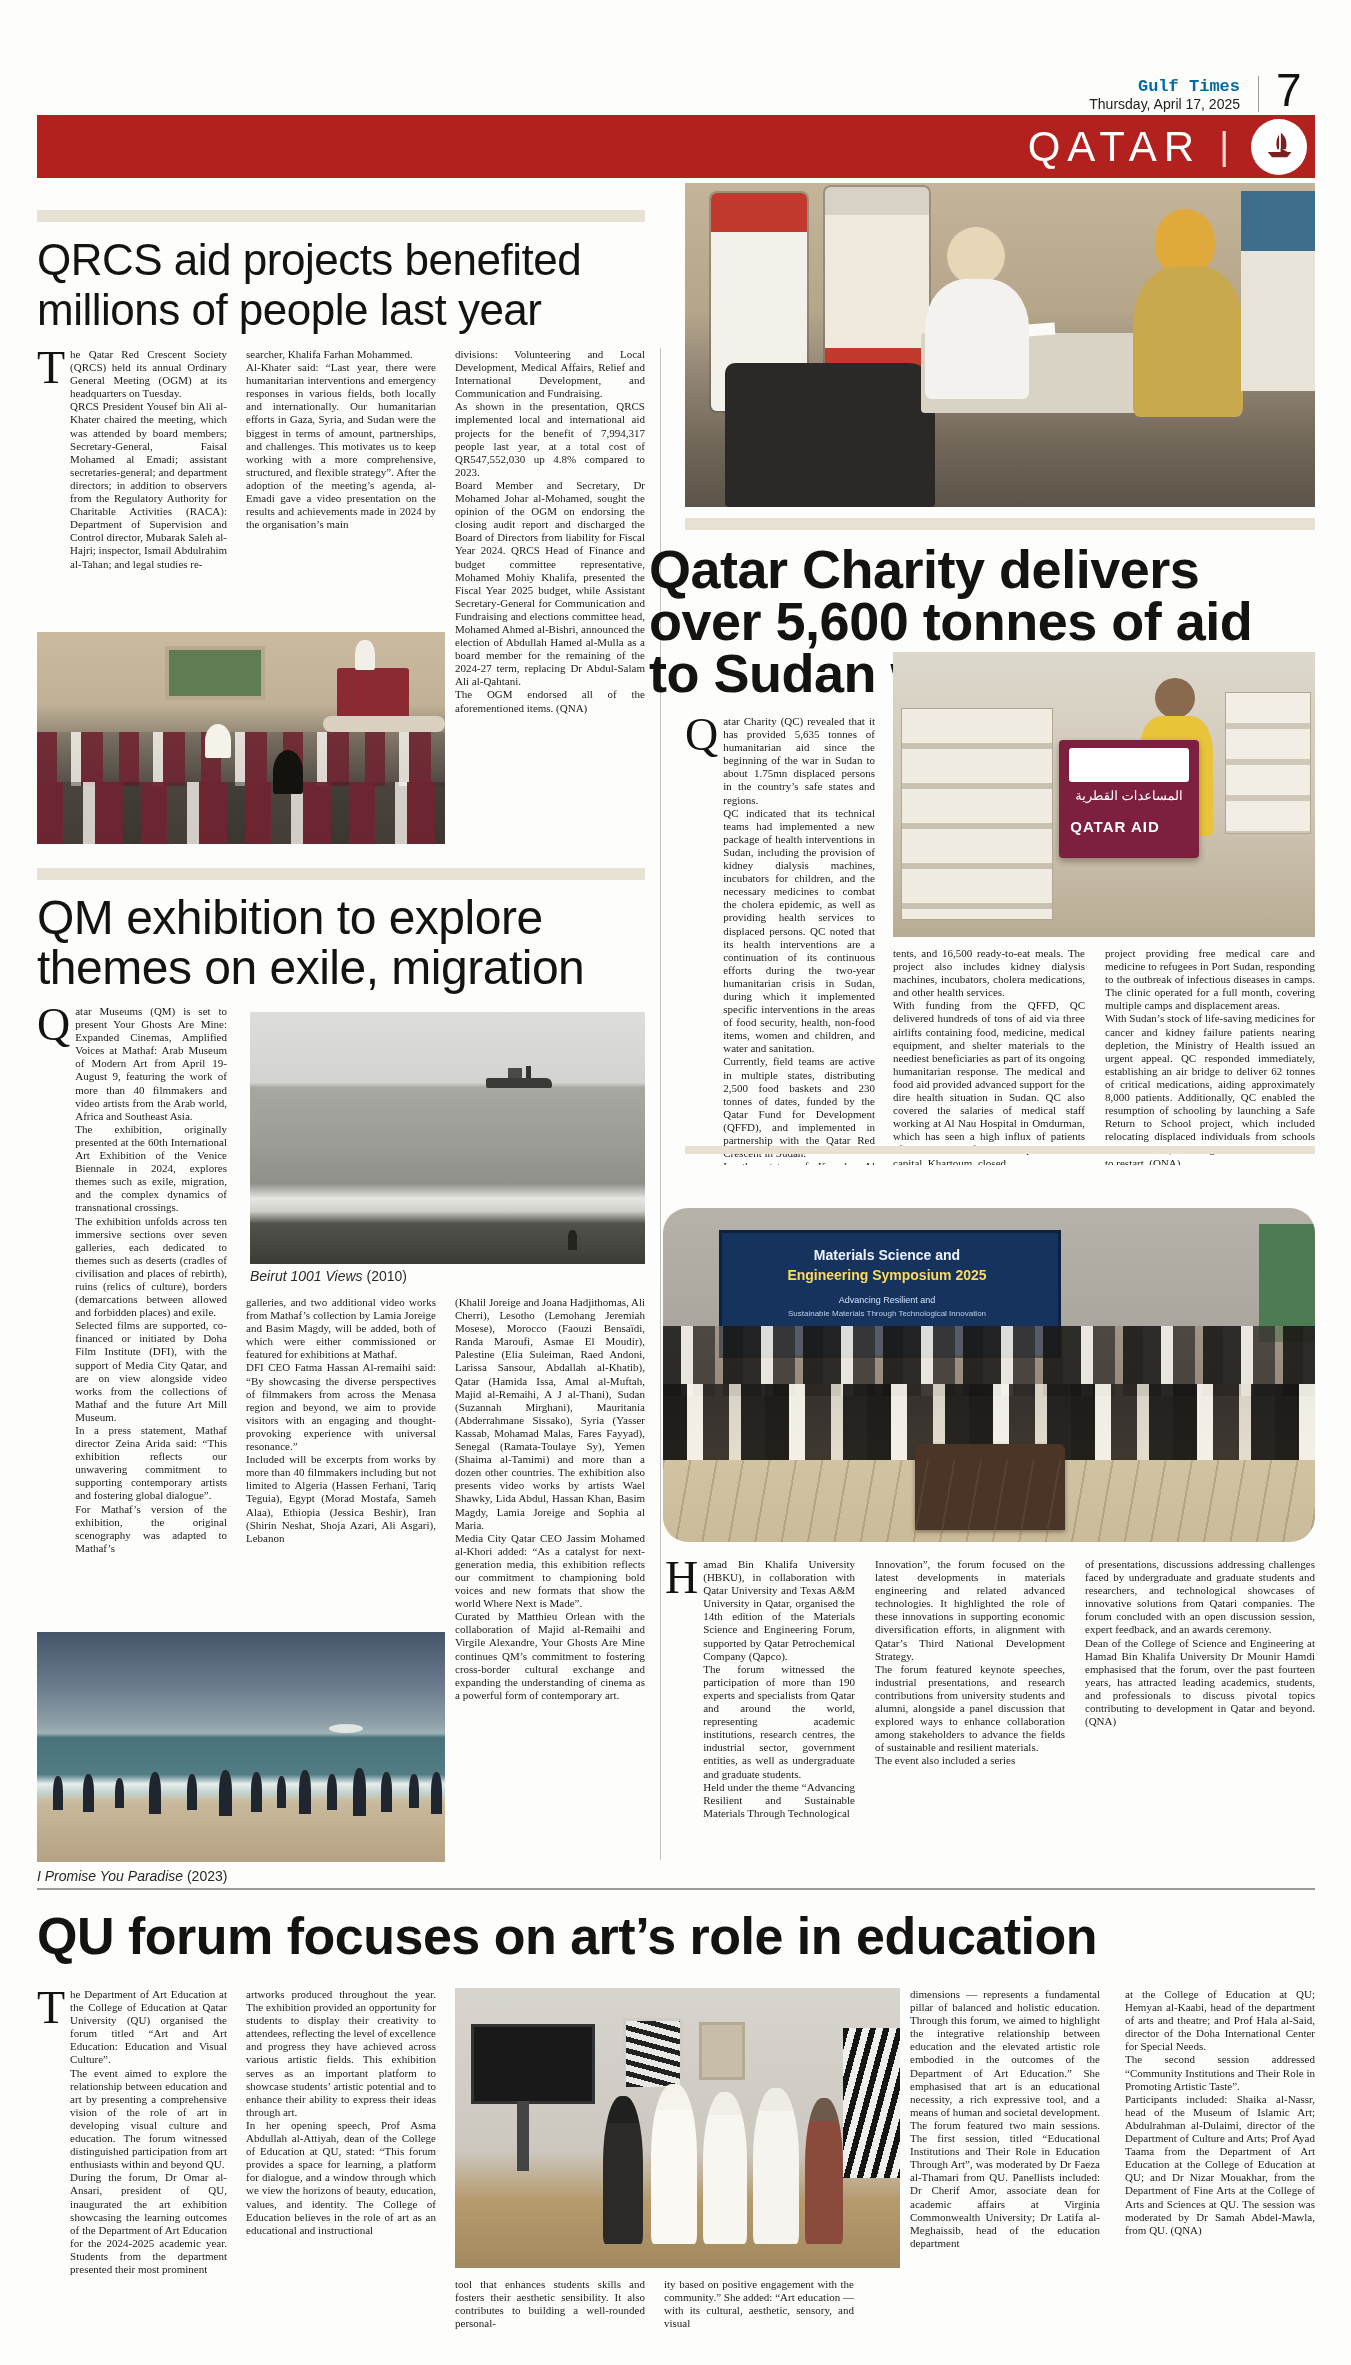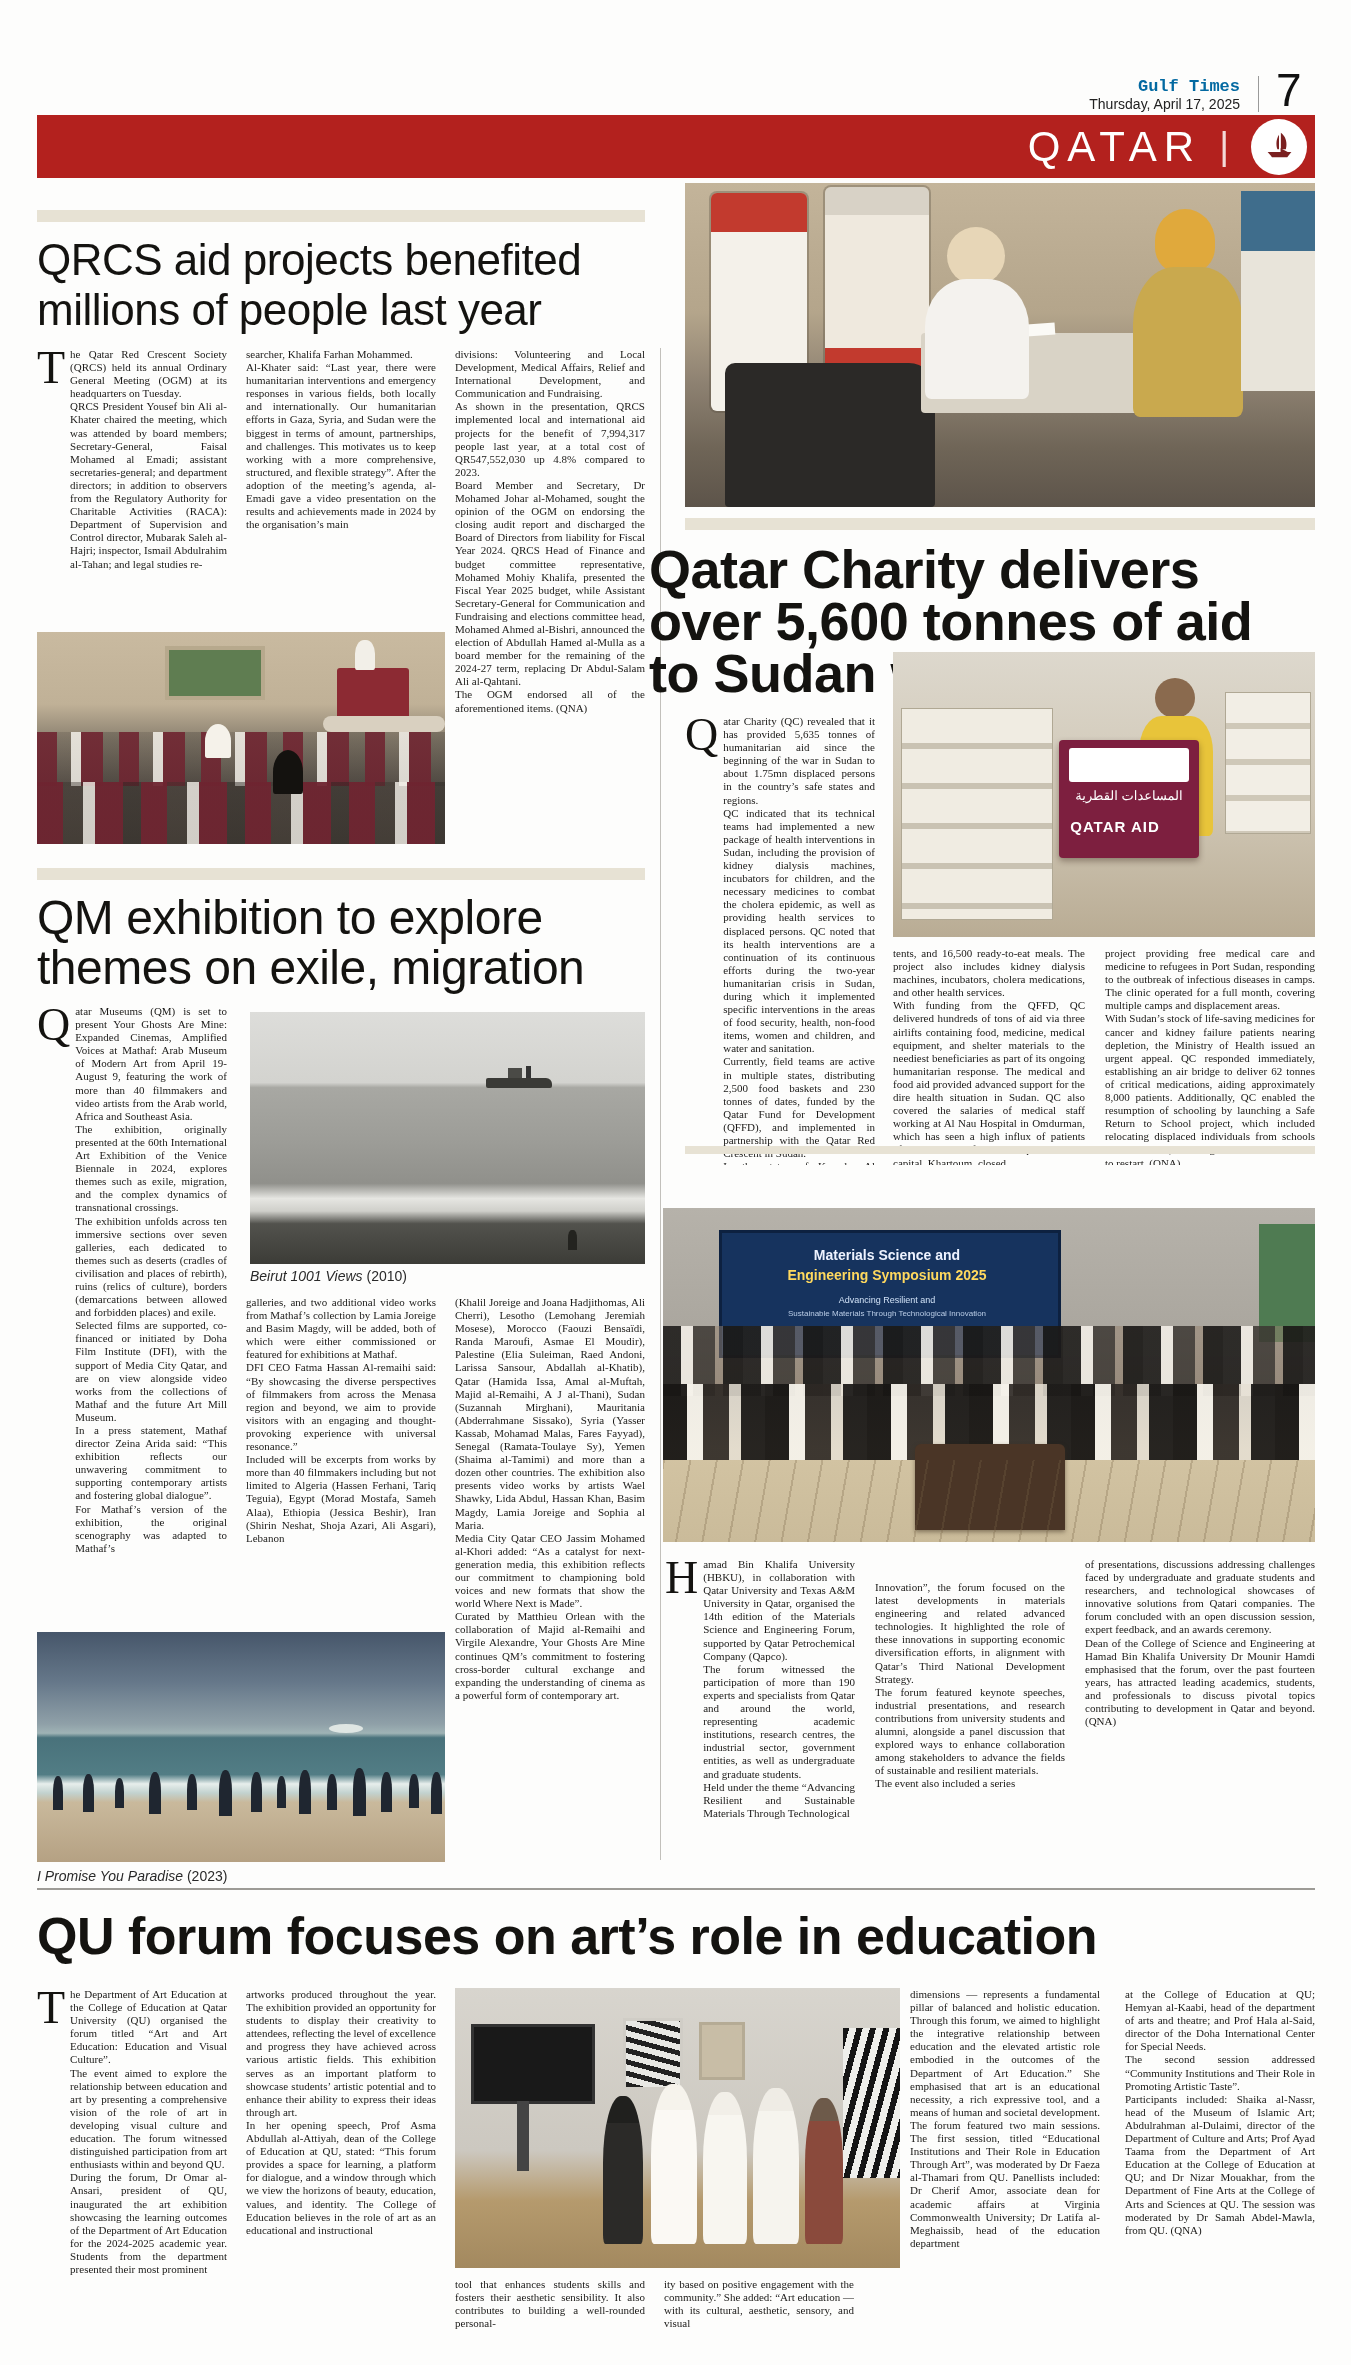--- a/index.html
+++ b/index.html
@@ -186,41 +186,41 @@
 In the states of Kassala, Al Qadarif, and Al Jazirah, QC is also carrying out a project to provide hot meals and essential supplies for displaced people. The project includes kitchen kits, water tanks,</div>
   </div>
   <div class="abs bodycol" style="left:893px;top:947px;width:192px;height:218px;">tents, and 16,500 ready-to-eat meals. The project also includes kidney dialysis machines, incubators, cholera medications, and other health services.
 With funding from the QFFD, QC delivered hundreds of tons of aid via three airlifts containing food, medicine, medical equipment, and shelter materials to the neediest beneficiaries as part of its ongoing humanitarian response. The medical and food aid provided advanced support for the dire health situation in Sudan. QC also covered the salaries of medical staff working at Al Nau Hospital in Omdurman, which has seen a high influx of patients after hundreds of other hospitals in the capital, Khartoum, closed.
 It also launched a mobile clinic</div>
   <div class="abs bodycol" style="left:1105px;top:947px;width:210px;height:218px;">project providing free medical care and medicine to refugees in Port Sudan, responding to the outbreak of infectious diseases in camps. The clinic operated for a full month, covering multiple camps and displacement areas.
 With Sudan’s stock of life-saving medicines for cancer and kidney failure patients nearing depletion, the Ministry of Health issued an urgent appeal. QC responded immediately, establishing an air bridge to deliver 62 tonnes of critical medications, aiding approximately 8,000 patients. Additionally, QC enabled the resumption of schooling by launching a Safe Return to School project, which included relocating displaced individuals from schools in Port Sudan, allowing educational activities to restart. (QNA)</div>
 
   <div class="abs beige-rule" style="left:685px;top:1146px;width:630px;height:8px;"></div>
 
-  <div class="photo" style="left:663px;top:1208px;width:652px;height:334px;background:linear-gradient(180deg,#b6b2aa 0%,#aaa69e 38%,#958f85 58%,#d3c4a3 72%,#cabb9a 100%);">
+  <div class="photo" style="left:663px;top:1208px;width:652px;height:334px;background:linear-gradient(180deg,#b6b2aa 0%,#aaa69e 38%,#958f85 58%,#d3c4a3 72%,#cabb9a 100%);border-radius:25px;">
     <div class="abs" style="left:56px;top:22px;width:336px;height:122px;background:#16335e;border:3px solid #0d2140;">
       <div class="screen-text" style="left:0;top:14px;width:330px;font-size:14px;font-weight:bold;">Materials Science and</div>
       <div class="screen-text" style="left:0;top:34px;width:330px;font-size:14px;font-weight:bold;color:#ffd95e;">Engineering Symposium 2025</div>
       <div class="screen-text" style="left:0;top:62px;width:330px;font-size:9px;color:#cfe0f5;">Advancing Resilient and</div>
       <div class="screen-text" style="left:0;top:76px;width:330px;font-size:8px;color:#b9cce6;">Sustainable Materials Through Technological Innovation</div>
     </div>
     <div class="abs" style="left:596px;top:16px;width:56px;height:118px;background:#4f7b52;"></div>
     <div class="crowdband" style="left:0;top:118px;width:652px;height:70px;background:repeating-linear-gradient(90deg,rgba(35,33,31,.92) 0 18px,rgba(242,238,230,.9) 18px 30px,rgba(60,55,50,.85) 30px 52px,rgba(150,130,110,.5) 52px 60px,rgba(28,26,24,.92) 60px 80px);filter:blur(.4px);"></div>
     <div class="crowdband" style="left:0;top:176px;width:652px;height:76px;background:repeating-linear-gradient(90deg,rgba(24,22,20,.95) 0 24px,rgba(245,242,234,.95) 24px 40px,rgba(45,40,36,.9) 40px 66px,rgba(230,224,212,.85) 66px 78px,rgba(30,28,26,.95) 78px 102px);"></div>
     <div class="abs" style="left:252px;top:236px;width:150px;height:86px;background:#4a3526;border-radius:6px 6px 0 0;box-shadow:0 2px 4px rgba(60,45,30,.5);"></div>
     <div class="crowdband" style="left:0;top:252px;width:652px;height:82px;background:repeating-linear-gradient(100deg,rgba(120,100,70,.28) 0 2px,transparent 2px 26px);"></div>
   </div>
 
   <div class="abs" style="left:665px;top:1558px;width:190px;height:306px;">
     <span class="dropcap">H</span>
     <div class="bodycol" style="height:306px;">amad Bin Khalifa University (HBKU), in collaboration with Qatar University and Texas A&amp;M University in Qatar, organised the 14th edition of the Materials Science and Engineering Forum, supported by Qatar Petrochemical Company (Qapco).
 The forum witnessed the participation of more than 190 experts and specialists from Qatar and around the world, representing academic institutions, research centres, the industrial sector, government entities, as well as undergraduate and graduate students.
 Held under the theme “Advancing Resilient and Sustainable Materials Through Technological</div>
   </div>
-  <div class="abs bodycol" style="left:875px;top:1558px;width:190px;height:306px;margin-top:23px;">Innovation”, the forum focused on the latest developments in materials engineering and related advanced technologies. It highlighted the role of these innovations in supporting economic diversification efforts, in alignment with Qatar’s Third National Development Strategy.
+  <div class="abs bodycol" style="left:875px;top:1558px;width:190px;height:306px;">Innovation”, the forum focused on the latest developments in materials engineering and related advanced technologies. It highlighted the role of these innovations in supporting economic diversification efforts, in alignment with Qatar’s Third National Development Strategy.
 The forum featured keynote speeches, industrial presentations, and research contributions from university students and alumni, alongside a panel discussion that explored ways to enhance collaboration among stakeholders to advance the fields of sustainable and resilient materials.
 The event also included a series</div>
   <div class="abs bodycol" style="left:1085px;top:1558px;width:230px;height:306px;">of presentations, discussions addressing challenges faced by undergraduate and graduate students and researchers, and technological showcases of innovative solutions from Qatari companies. The forum concluded with an open discussion session, expert feedback, and an awards ceremony.
 Dean of the College of Science and Engineering at Hamad Bin Khalifa University Dr Mounir Hamdi emphasised that the forum, over the past fourteen years, has attracted leading academics, students, and professionals to discuss pivotal topics contributing to development in Qatar and beyond. (QNA)</div>
 
   <div class="abs gray-hrule" style="left:37px;top:1888px;width:1278px;height:2px;"></div>
   <div class="abs headline hl-bold" style="left:37px;top:1900px;width:1278px;font-size:52px;line-height:58px;">QU forum focuses on art’s role in education</div>
 
   <div class="abs" style="left:37px;top:1988px;width:190px;height:366px;">
     <span class="dropcap">T</span>

